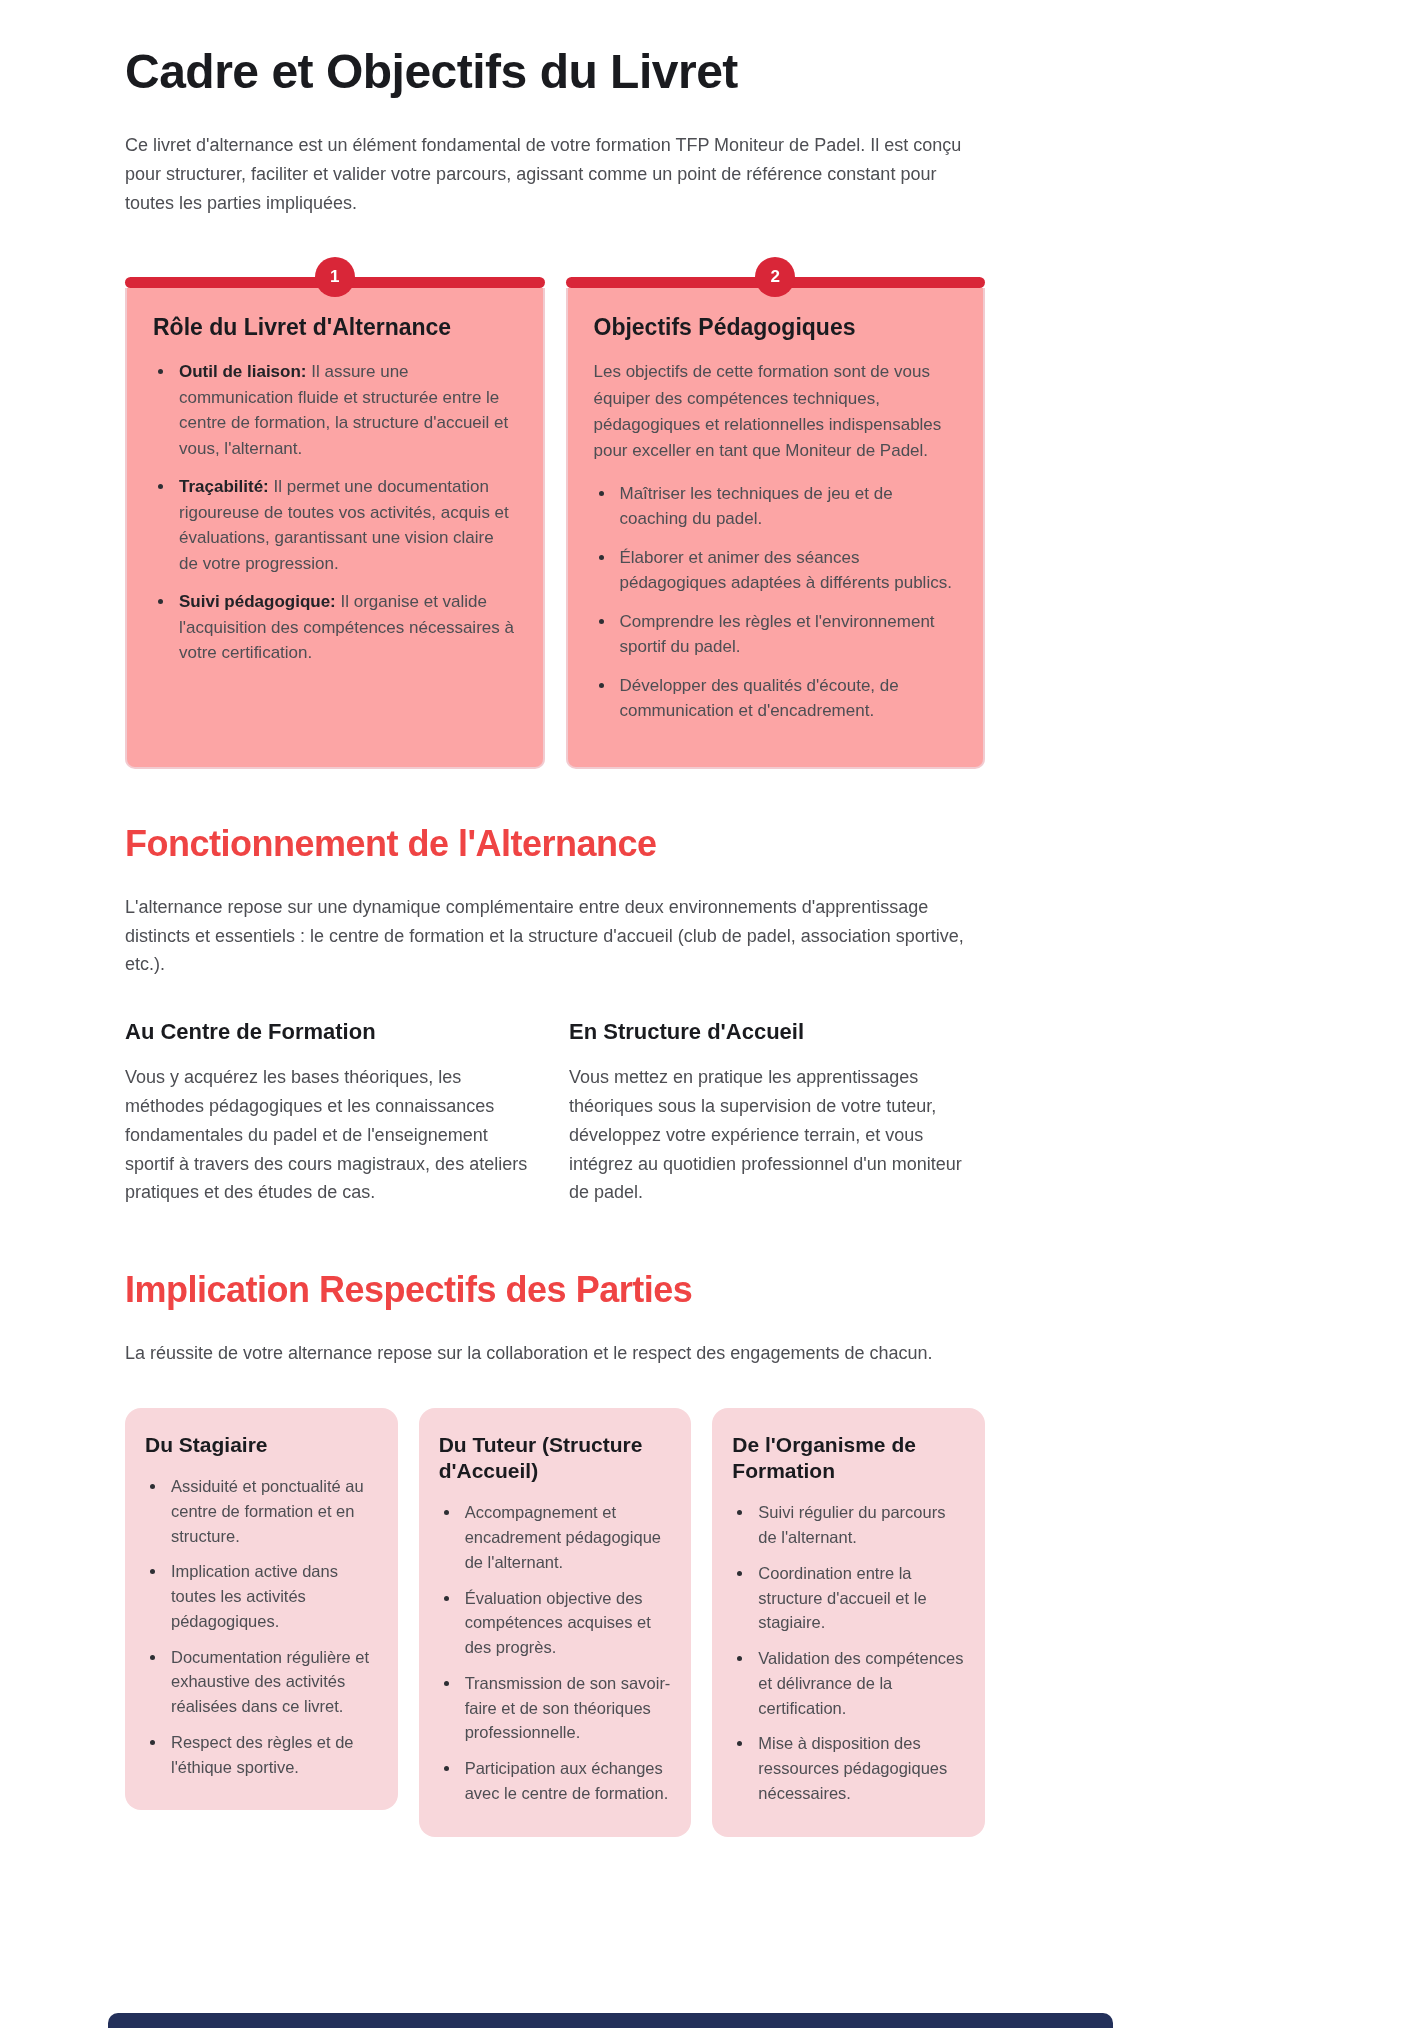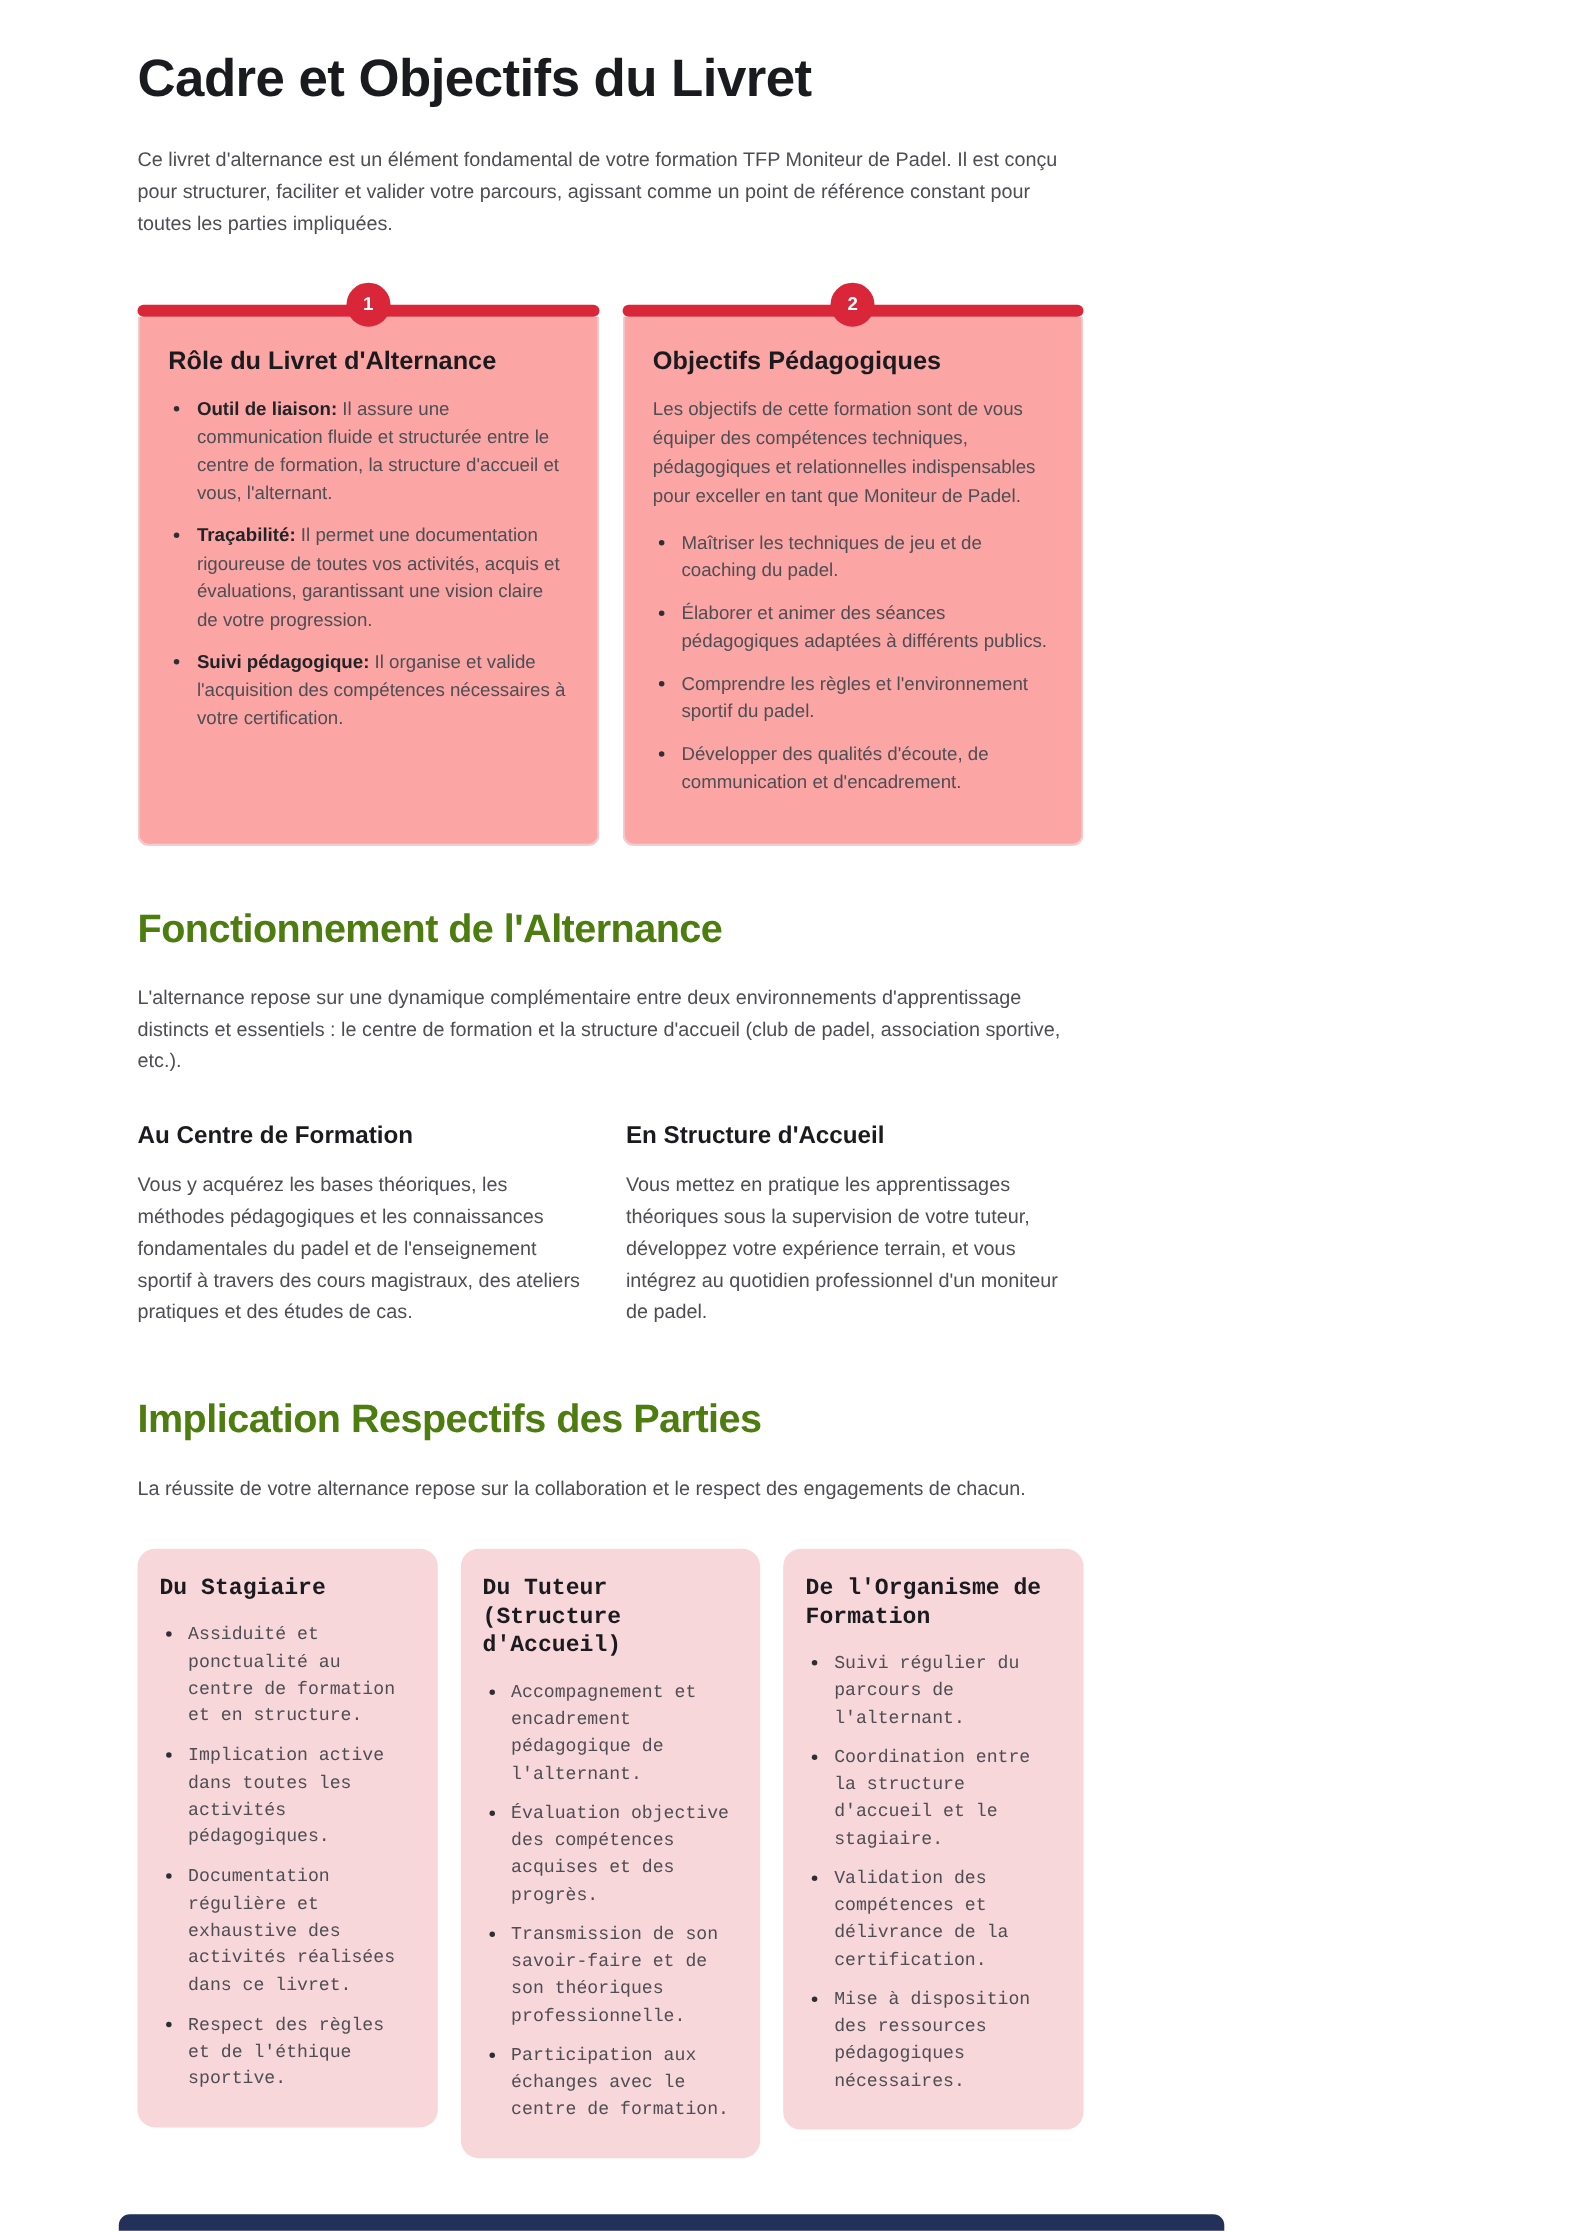--- a/index.html
+++ b/index.html
@@ -22,21 +22,21 @@
     font-size: 48px;
     font-weight: 700;
     letter-spacing: -0.5px;
     color: #1a1b1f;
     margin-bottom: 32px;
   }
   h2.section-title {
     font-size: 36px;
     font-weight: 700;
     letter-spacing: -0.5px;
-    color: #4d7c0f;
+    color: #ef4444;
     margin-bottom: 28px;
   }
   p.lead {
     font-size: 18px;
     line-height: 1.6;
     color: #4d4e53;
     margin-bottom: 40px;
   }
   
   .ncards {
@@ -125,21 +125,20 @@
     line-height: 1.6;
     color: #4d4e53;
   }
   
   .pinkcards {
     display: grid;
     grid-template-columns: 1fr 1fr 1fr;
     gap: 21px;
     align-items: start;
     margin-bottom: 40px;
-    font-family: Liberation Mono, monospace;
   }
   .pinkcard {
     background: var(--pink, #f8d7db);
     border-radius: 16px;
     padding: 24px 20px 20px 20px;
   }
   .pinkcard .card-title {
     font-size: 21px;
     margin-bottom: 16px;
     line-height: 1.25;

